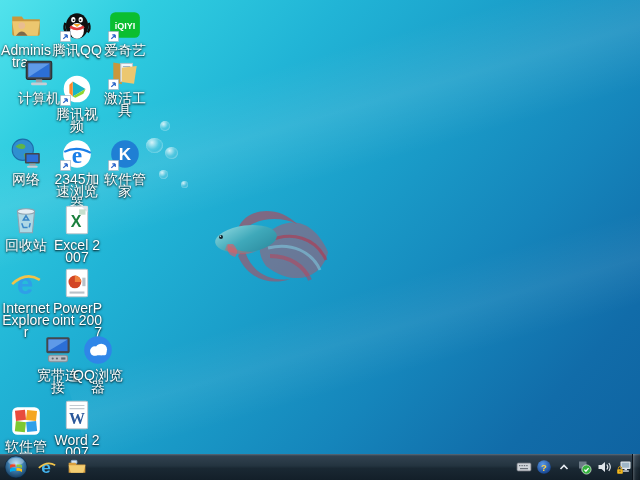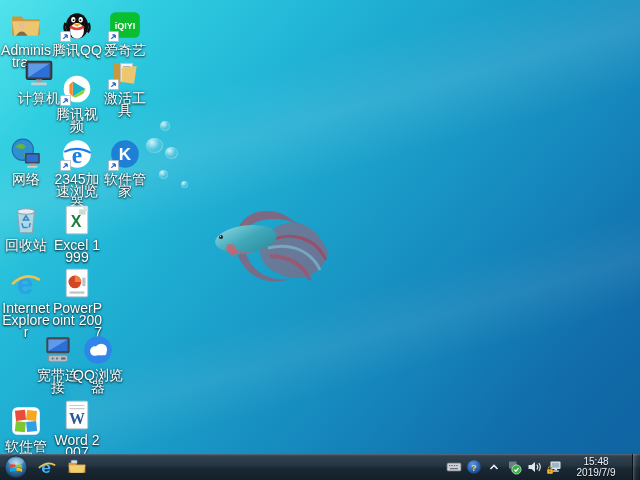--- a/index.html
+++ b/index.html
@@ -250,21 +250,21 @@
 
   <div class="dicon" style="left: 52px; top: 203px;">
     <div class="art">
           <svg viewBox="0 0 32 32">
             <rect x="6" y="3" width="20" height="26" rx="1.5" fill="#fff" stroke="#c3cad0"></rect>
             <path d="M20 3 h6 v6 z" fill="#dfe6ea"></path>
             <rect x="18" y="6" width="6" height="5" fill="#1a7f3c" opacity="0.25"></rect>
             <text x="15" y="23" text-anchor="middle" font-size="15" font-weight="bold" fill="#1a7f3c" font-family="Liberation Sans,sans-serif">X</text>
           </svg>
         </div>
-    <div class="lbl">Excel 1999</div>
+    <div class="lbl">Excel 2007</div>
   </div>
 
   <div class="dicon" style="left: 1px; top: 266px;">
     <div class="art">
           <div class="glyph-box">
             <svg viewBox="0 0 32 32">
               <text x="15" y="26" text-anchor="middle" font-size="28" font-weight="bold" fill="#2f9fe8" font-family="Liberation Sans,sans-serif">e</text>
               <path d="M3 17 q13 -12 26 -4" stroke="#f2c34a" stroke-width="2.4" fill="none"></path>
             </svg>
           </div>
@@ -421,19 +421,15 @@
             <rect x="4.5" y="2.5" width="10" height="7.5" rx="1" fill="#dfe5ea"></rect>
             <rect x="5.7" y="3.7" width="7.6" height="5" fill="#9fb6c6"></rect>
             <rect x="8.5" y="10" width="2.5" height="1.2" fill="#dfe5ea"></rect>
             <rect x="6.8" y="11.4" width="6" height="1.3" fill="#dfe5ea"></rect>
             <path d="M2.3 10.5 v-1.2 a1.7 1.7 0 0 1 3.4 0 v1.2" stroke="#c29015" stroke-width="1" fill="none"></path>
             <rect x="1.2" y="10.3" width="5.6" height="4.5" rx="0.8" fill="#f3b71c"></rect>
             <circle cx="4" cy="12.3" r="0.8" fill="#8a6a10"></circle>
           </svg>
         </span>
       </div>
-    <div id="clock">
-      <div>15:48</div>
-      <div>2019/7/9</div>
-    </div>
     <div id="show-desktop"></div>
   </div>
 </div>
 
 </body></html>

